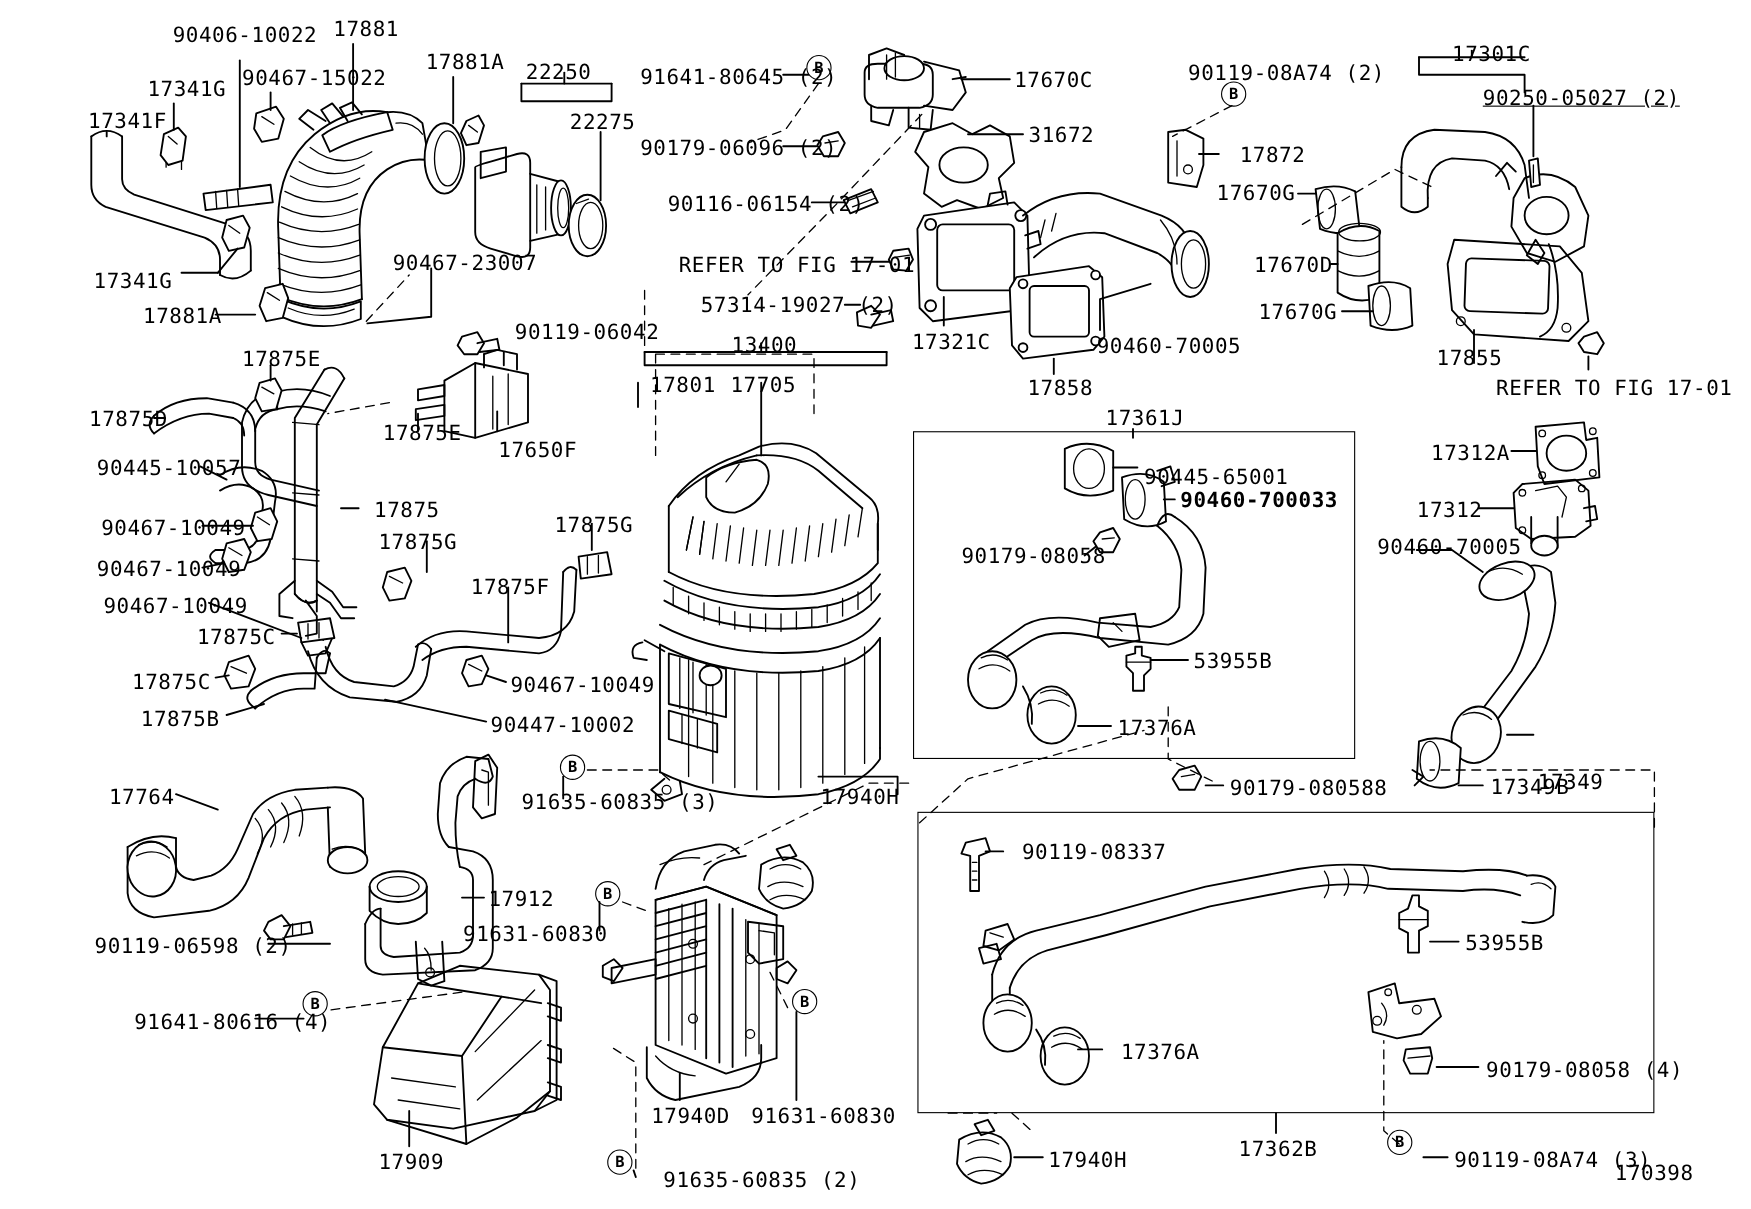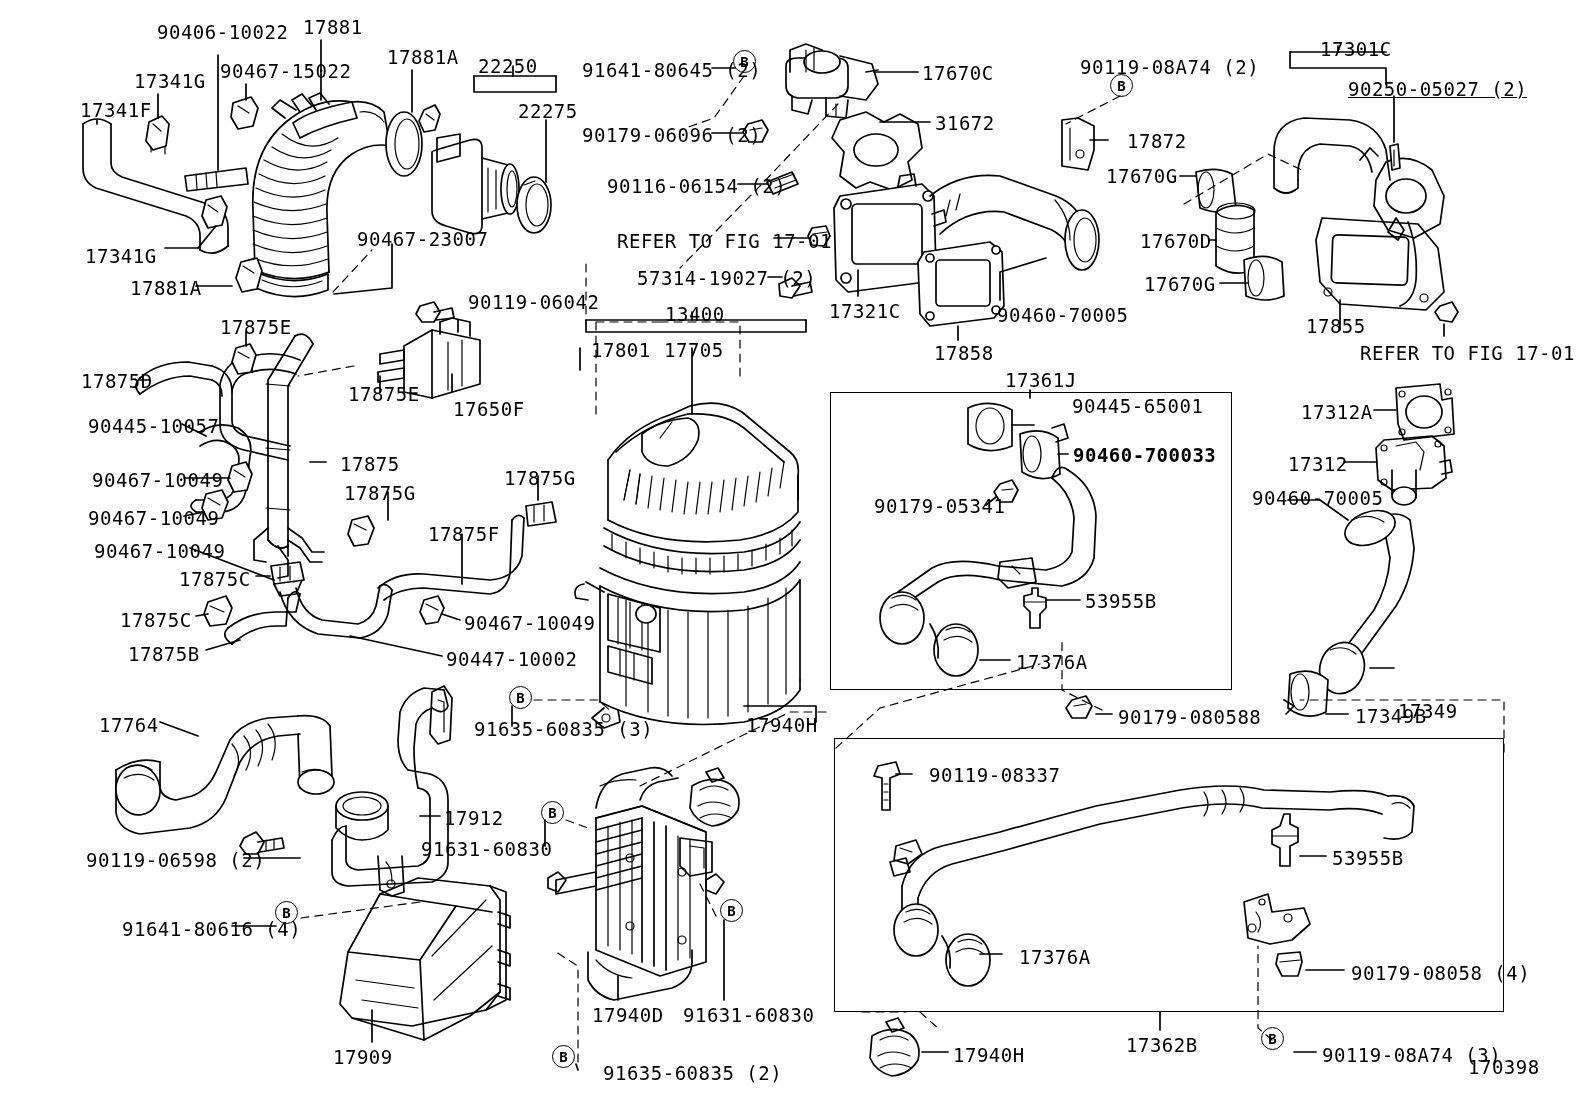--- a/index.html
+++ b/index.html
@@ -649,41 +649,41 @@
   <div class="lbl" style="left:344px;top:484px;">17875G</div>
   <div class="lbl" style="left:88px;top:509px;">90467-10049</div>
   <div class="lbl" style="left:428px;top:525px;">17875F</div>
   <div class="lbl" style="left:94px;top:542px;">90467-10049</div>
   <div class="lbl" style="left:179px;top:570px;">17875C</div>
   <div class="lbl" style="left:120px;top:611px;">17875C</div>
   <div class="lbl" style="left:464px;top:614px;">90467-10049</div>
   <div class="lbl" style="left:128px;top:645px;">17875B</div>
   <div class="lbl" style="left:446px;top:650px;">90447-10002</div>
   <div class="lbl" style="left:1005px;top:371px;">17361J</div>
-  <div class="lbl" style="left:1040px;top:397px;margin-left:32px;">90445-65001</div>
+  <div class="lbl" style="left:1040px;top:425px;">90445-65001</div>
   <div class="lbl" style="left:1073px;top:446px;font-weight:bold;">90460-700033</div>
-  <div class="lbl" style="left:874px;top:497px;">90179-05341</div>
+  <div class="lbl" style="left:874px;top:497px;">90179-08058</div>
   <div class="lbl" style="left:1085px;top:592px;">53955B</div>
   <div class="lbl" style="left:1016px;top:653px;">17376A</div>
   <div class="lbl" style="left:1118px;top:708px;">90179-080588</div>
   <div class="lbl" style="left:1301px;top:403px;">17312A</div>
   <div class="lbl" style="left:1288px;top:455px;">17312</div>
   <div class="lbl" style="left:1252px;top:489px;">90460-70005</div>
   <div class="lbl" style="left:1398px;top:662px;margin-top:40px;">17349</div>
   <div class="lbl" style="left:1355px;top:707px;">17349B</div>
   <div class="lbl" style="left:99px;top:716px;">17764</div>
   <div class="lbl" style="left:474px;top:720px;">91635-60835 (3)</div>
   <div class="lbl" style="left:746px;top:716px;">17940H</div>
   <div class="lbl" style="left:444px;top:809px;">17912</div>
   <div class="lbl" style="left:86px;top:851px;">90119-06598 (2)</div>
   <div class="lbl" style="left:421px;top:840px;">91631-60830</div>
   <div class="lbl" style="left:122px;top:920px;">91641-80616 (4)</div>
   <div class="lbl" style="left:592px;top:1006px;">17940D</div>
   <div class="lbl" style="left:683px;top:1006px;">91631-60830</div>
-  <div class="lbl" style="left:333px;top:1048px;">17909</div>
+  <div class="lbl" style="left:344px;top:1048px;">17909</div>
   <div class="lbl" style="left:603px;top:1064px;">91635-60835 (2)</div>
   <div class="lbl" style="left:929px;top:766px;">90119-08337</div>
   <div class="lbl" style="left:1332px;top:849px;">53955B</div>
   <div class="lbl" style="left:1019px;top:948px;">17376A</div>
   <div class="lbl" style="left:1351px;top:964px;">90179-08058 (4)</div>
   <div class="lbl" style="left:953px;top:1046px;">17940H</div>
   <div class="lbl" style="left:1126px;top:1036px;">17362B</div>
   <div class="lbl" style="left:1322px;top:1046px;">90119-08A74 (3)</div>
   <div class="lbl" style="left:1468px;top:1058px;">170398</div>
 

